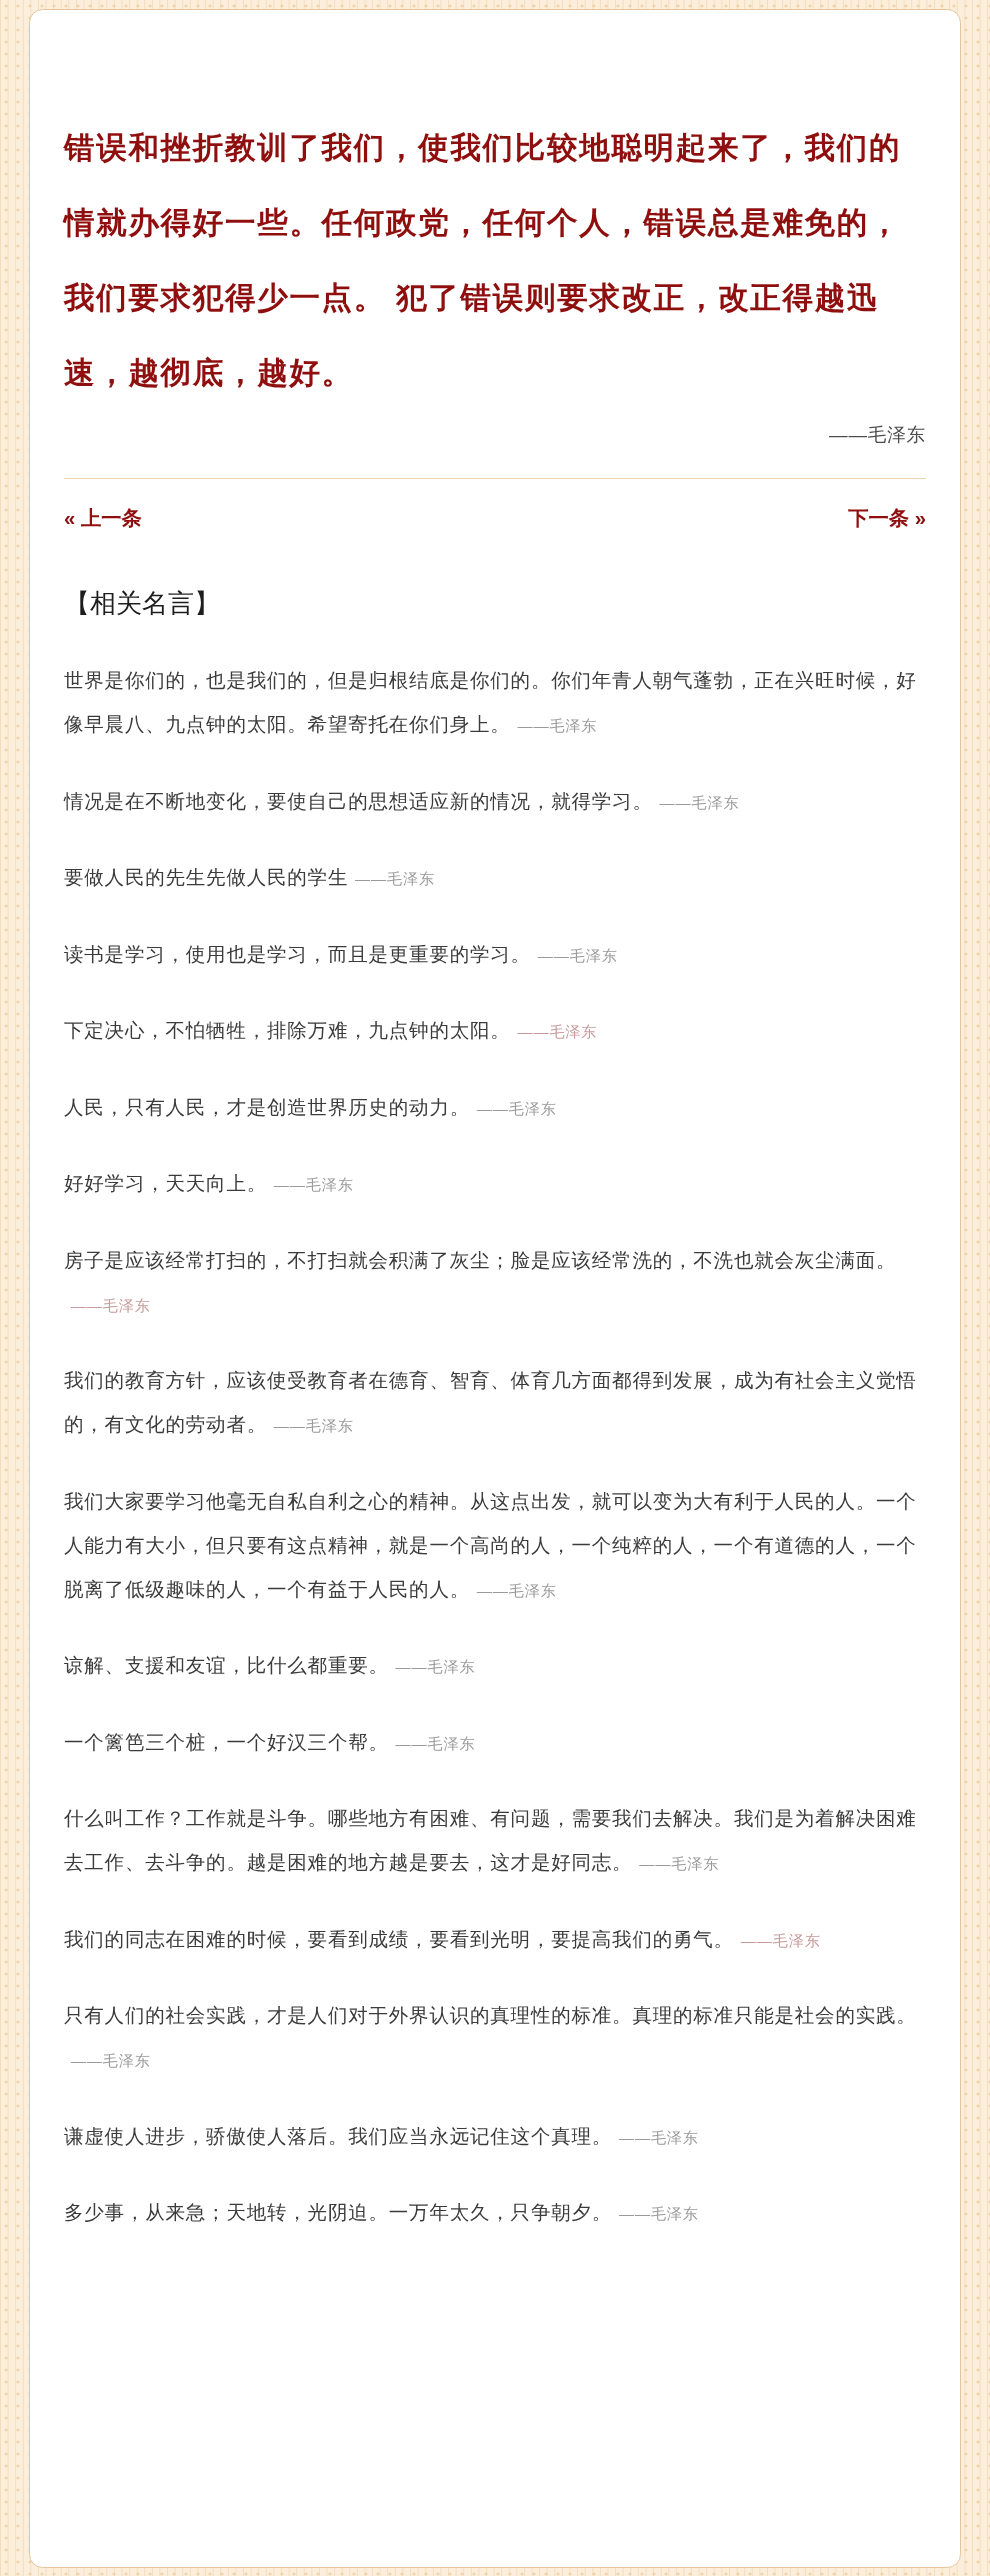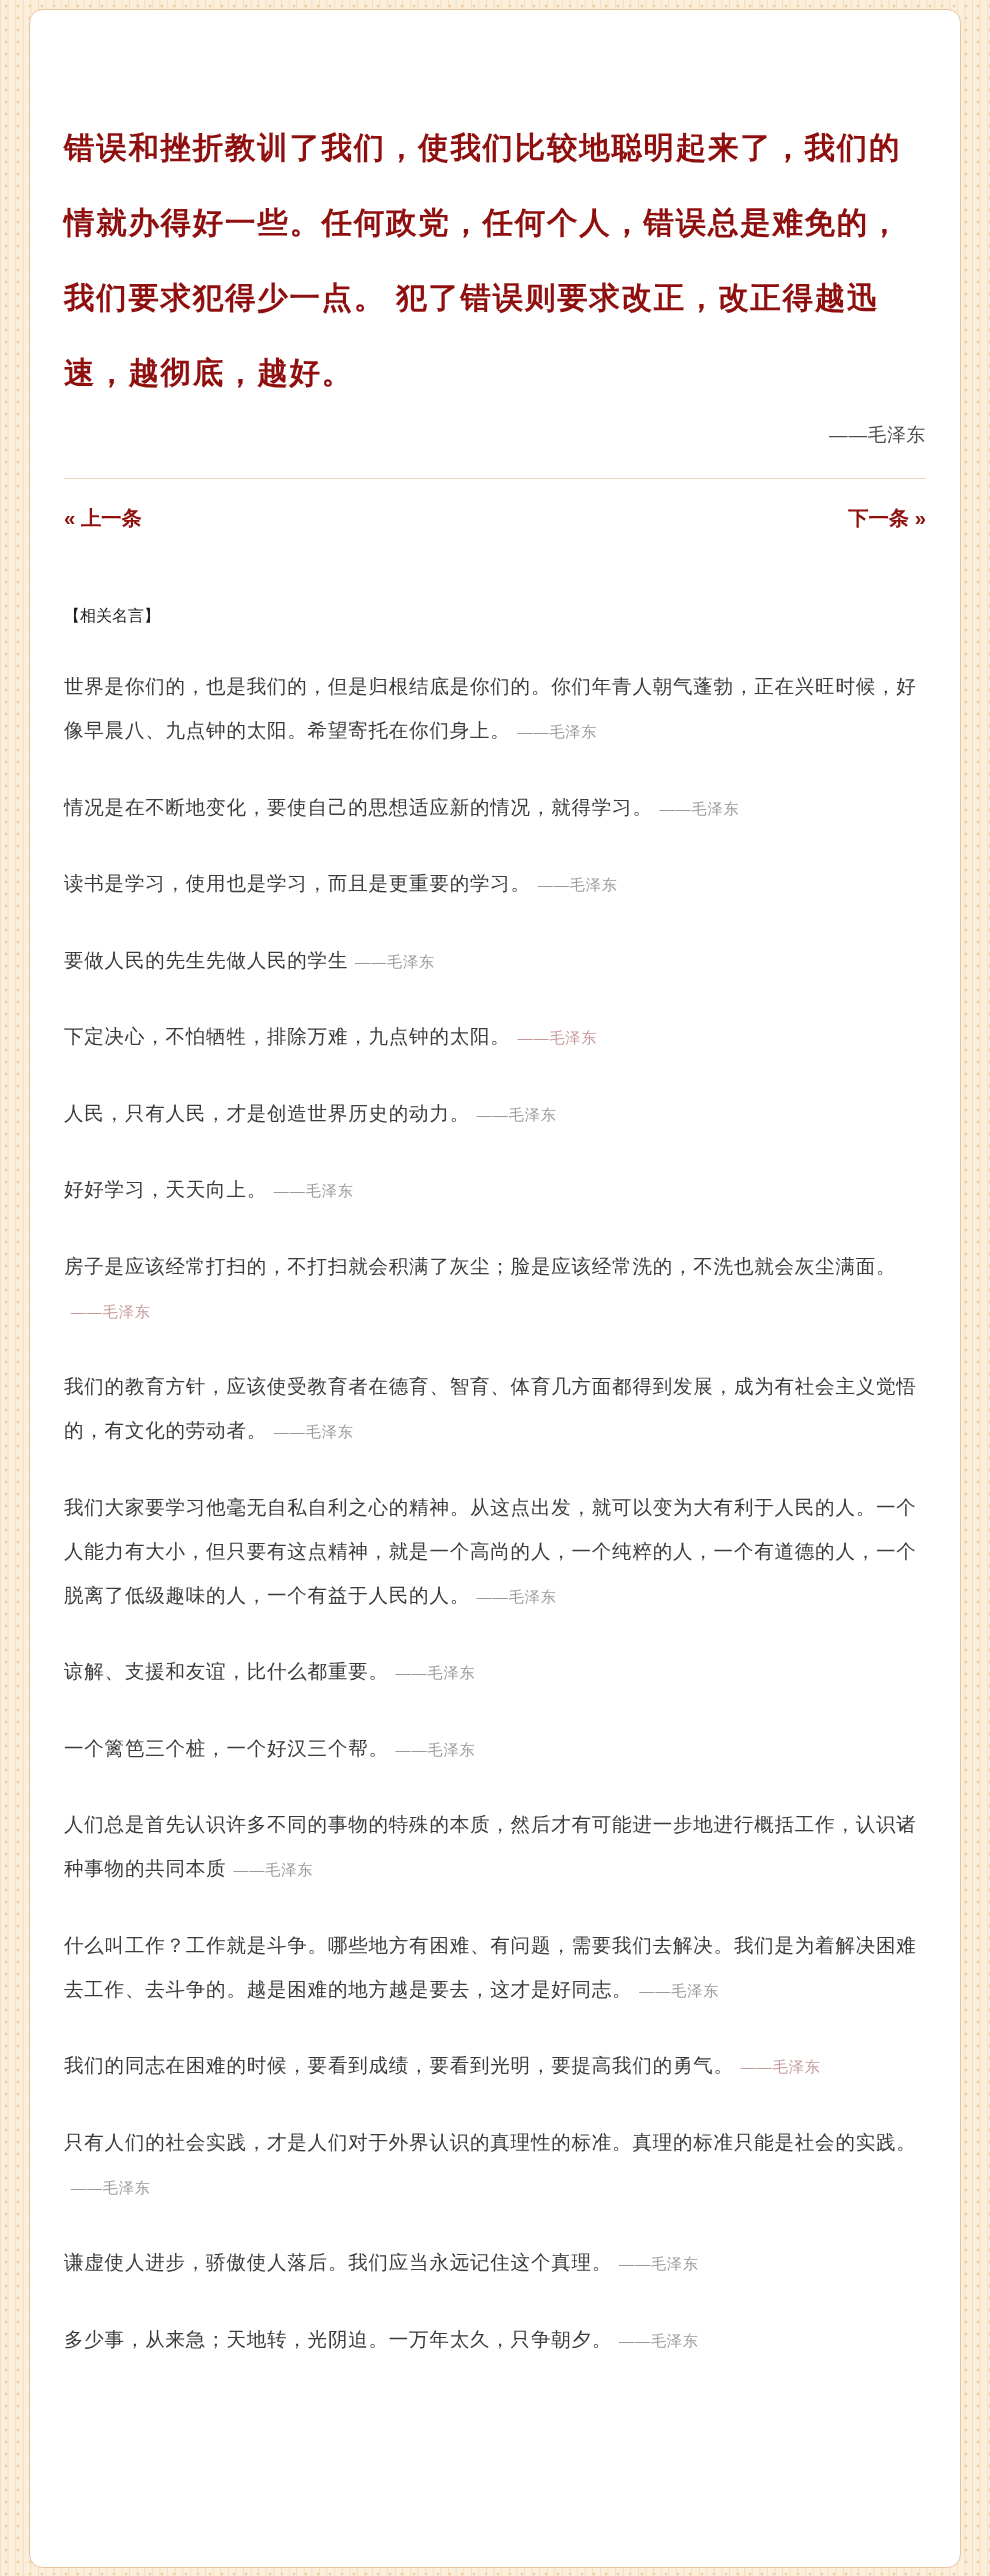--- a/index.html
+++ b/index.html
@@ -56,22 +56,22 @@
     font-size: 20.3px;
     font-weight: 700;
     text-align: center;
   }
   .nav-row a {
     color: #8e0f0e;
     text-decoration: none;
     cursor: pointer;
   }
   .related-title {
-    margin-top: 74px;
-    font-size: 16px;
+    margin-top: 54px;
+    font-size: 26px;
     color: #1d1d1d;
   }
   .quotes {
     margin-top: 37px;
   }
   .quote-item {
     font-size: 19.5px;
     letter-spacing: 0.8px;
     line-height: 44px;
     color: #3b3b3b;
@@ -110,25 +110,25 @@
   <div class="quotes" id="quotes-list">
     <p class="quote-item">
       <span>世界是你们的，也是我们的，但是归根结底是你们的。你们年青人朝气蓬勃，正在兴旺时候，好像早晨八、九点钟的太阳。希望寄托在你们身上。</span><a class="quote-author" style="color: rgb(154, 154, 154);">——毛泽东</a>
     </p>
 
     <p class="quote-item">
       <span>情况是在不断地变化，要使自己的思想适应新的情况，就得学习。</span><a class="quote-author" style="color: rgb(154, 154, 154);">——毛泽东</a>
     </p>
 
     <p class="quote-item">
-      <span>读书是学习，使用也是学习，而且是更重要的学习。</span><a class="quote-author" style="color: rgb(154, 154, 154);">——毛泽东</a>
+      <span>要做人民的先生先做人民的学生</span><a class="quote-author" style="color: rgb(154, 154, 154);">——毛泽东</a>
     </p>
 
     <p class="quote-item">
-      <span>要做人民的先生先做人民的学生</span><a class="quote-author" style="color: rgb(154, 154, 154);">——毛泽东</a>
+      <span>读书是学习，使用也是学习，而且是更重要的学习。</span><a class="quote-author" style="color: rgb(154, 154, 154);">——毛泽东</a>
     </p>
 
     <p class="quote-item">
       <span>下定决心，不怕牺牲，排除万难，九点钟的太阳。</span><a class="quote-author" style="color: rgb(199, 154, 154);">——毛泽东</a>
     </p>
 
     <p class="quote-item">
       <span>人民，只有人民，才是创造世界历史的动力。</span><a class="quote-author" style="color: rgb(154, 154, 154);">——毛泽东</a>
     </p>
 
@@ -150,23 +150,20 @@
     </p>
 
     <p class="quote-item">
       <span>谅解、支援和友谊，比什么都重要。</span><a class="quote-author" style="color: rgb(154, 154, 154);">——毛泽东</a>
     </p>
 
     <p class="quote-item">
       <span>一个篱笆三个桩，一个好汉三个帮。</span><a class="quote-author" style="color: rgb(154, 154, 154);">——毛泽东</a>
     </p>
 
-    <p class="quote-item">
-      <span>人们总是首先认识许多不同的事物的特殊的本质，然后才有可能进一步地进行概括工作，认识诸种事物的共同本质</span><a class="quote-author" style="color: rgb(154, 154, 154);">——毛泽东</a>
-    </p>
 
     <p class="quote-item">
       <span>什么叫工作？工作就是斗争。哪些地方有困难、有问题，需要我们去解决。我们是为着解决困难去工作、去斗争的。越是困难的地方越是要去，这才是好同志。</span><a class="quote-author" style="color: rgb(154, 154, 154);">——毛泽东</a>
     </p>
 
 
     <p class="quote-item">
       <span>我们的同志在困难的时候，要看到成绩，要看到光明，要提高我们的勇气。</span><a class="quote-author" style="color: rgb(199, 154, 154);">——毛泽东</a>
     </p>
 

